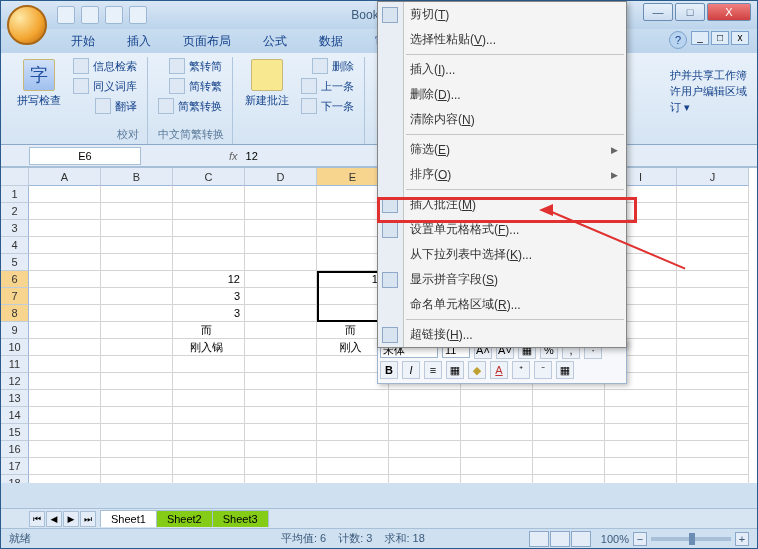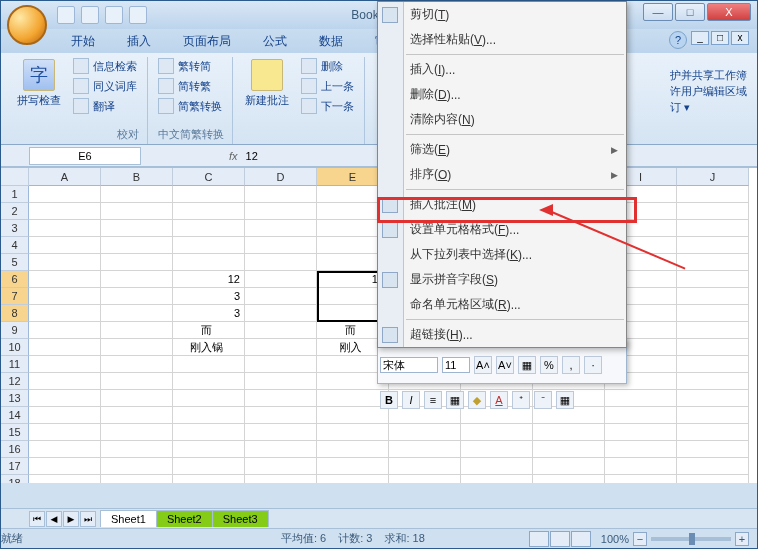--- a/index.html
+++ b/index.html
@@ -25,21 +25,21 @@
 .mini-win span { width:18px; height:14px; border:1px solid #7da3cc; background:#e0ecf8; font-size:10px; text-align:center; line-height:12px; }
 
 
 .ribbon { height:92px; background:linear-gradient(#e8f1fa,#d5e4f3); border-bottom:1px solid #8ba8c8; display:flex; padding:4px 0 0 4px; }
 .group { border-right:1px solid #b0c6de; padding:0 8px; display:flex; flex-direction:column; justify-content:space-between; }
 .group-title { font-size:11px; color:#5a7a9a; text-align:right; padding:2px 0; }
 .group-body { display:flex; gap:6px; flex:1; }
 .big-btn { display:flex; flex-direction:column; align-items:center; gap:2px; padding:2px 4px; }
 .big-btn .ic { width:32px; height:32px; background:#f3e9c0; border:1px solid #c8b878; border-radius:2px; }
 .big-btn span { font-size:11px; color:#15428b; }
-.small-btns { display:flex; flex-direction:column; gap:2px; }
+.small-btns { display:flex; flex-direction:column; gap:2px;align-items:flex-end; }
 .small-btn { display:flex; align-items:center; gap:4px; font-size:11px; color:#15428b; padding:1px 2px; }
 .small-btn .ic { width:16px; height:16px; background:#dde8f4; border:1px solid #a8bfd8; }
 .right-text { position:absolute; right:10px; top:66px; font-size:11px; color:#15428b; line-height:16px; text-align:left; }
 
 
 .fbar { height:22px; background:#e4edf7; border-bottom:1px solid #a8bfd8; display:flex; align-items:center; font-size:11px; }
 .namebox { width:112px; border:1px solid #a8bfd8; background:#fff; margin-left:28px; padding:2px 6px; text-align:center; }
 .fx { margin:0 8px; color:#666; font-style:italic; }
 .fval { flex:1; }
 
@@ -64,31 +64,31 @@
 .ctx-item { position:relative; padding:4px 8px 4px 32px; color:#333; display:flex; align-items:center; }
 .ctx-item .arr { position:absolute; right:8px; font-size:9px; color:#666; }
 .ctx-item .ic { position:absolute; left:4px; width:16px; height:16px; background:#d8e4f0; border:1px solid #90a8c8; }
 .ctx-sep { height:1px; background:#c5c5c5; margin:2px 2px 2px 28px; }
 .ctx-hl { position:absolute; left:376px; top:196px; width:260px; height:26px; border:3px solid #e03030; z-index:22; pointer-events:none; }
 .arrow-line { position:absolute; left:546px; top:208px; width:150px; height:2px; background:#e03030; transform:rotate(23deg); transform-origin:left center; z-index:21; }
 .arrow-head { position:absolute; left:538px; top:203px; width:0; height:0; border-right:14px solid #e03030; border-top:6px solid transparent; border-bottom:6px solid transparent; z-index:21; }
 
 
 .minitb { position:absolute; left:376px; top:337px; width:250px; height:46px; background:#f6f8fb; border:1px solid #9fb4cf; box-shadow:2px 2px 5px rgba(0,0,0,0.25); z-index:19; display:flex; flex-direction:column; padding:2px; gap:2px; }
-.minitb-row { display:flex; align-items:center; gap:4px; font-size:11px;margin-top:15px; }
+.minitb-row { display:flex; align-items:center; gap:4px; font-size:11px; }
 .minitb select,.minitb input { font-size:11px; border:1px solid #9fb4cf; background:#fff; padding:1px 2px; }
 .mt-btn { width:18px; height:18px; border:1px solid #bcc9db; background:#eef3f9; text-align:center; line-height:16px; font-size:11px; }
 
 
 .sheettabs { position:absolute; bottom:20px; left:0; right:0; height:20px; background:#d7e4f2; border-top:1px solid #a8bfd8; display:flex; align-items:center; font-size:11px; padding-left:28px; }
 .nav-btns { display:flex; gap:1px; margin-right:4px; }
 .nav-btn { width:16px; height:16px; background:#e4ecf7; border:1px solid #a8bfd8; text-align:center; line-height:14px; font-size:9px; }
 .sheet { padding:2px 10px; background:#fff; border:1px solid #a8bfd8; border-bottom:none; margin-right:-1px; }
 .sheet.inactive { background:#84cc16; }
-.status { position:absolute; bottom:0; left:0; right:0; height:20px; background:#cfe0f1; border-top:1px solid #a8bfd8; display:flex; align-items:center; font-size:11px; padding:0 0; gap:16px; color:#3a5a7a; }
+.status { position:absolute; bottom:0; left:0; right:0; height:20px; background:#cfe0f1; border-top:1px solid #a8bfd8; display:flex; align-items:center; font-size:11px; padding:0 8px; gap:16px; color:#3a5a7a; }
 .status .stats { position:absolute; left:280px; display:flex; gap:12px; }
 .zoom { position:absolute; right:8px; display:flex; align-items:center; gap:4px; }
 .zoom-btn { width:14px; height:14px; border:1px solid #8ba8c8; background:#e4ecf7; text-align:center; line-height:12px; }
 .slider { width:80px; height:4px; background:#a8bfd8; position:relative; }
 .slider .thumb { position:absolute; left:38px; top:-4px; width:6px; height:12px; background:#6b8db3; }
 .view-btns { display:flex; gap:1px; margin-right:6px; }
 .view-btn { width:20px; height:16px; border:1px solid #8ba8c8; background:#e4ecf7; }
 
 u { text-decoration: underline; }
 </style>

